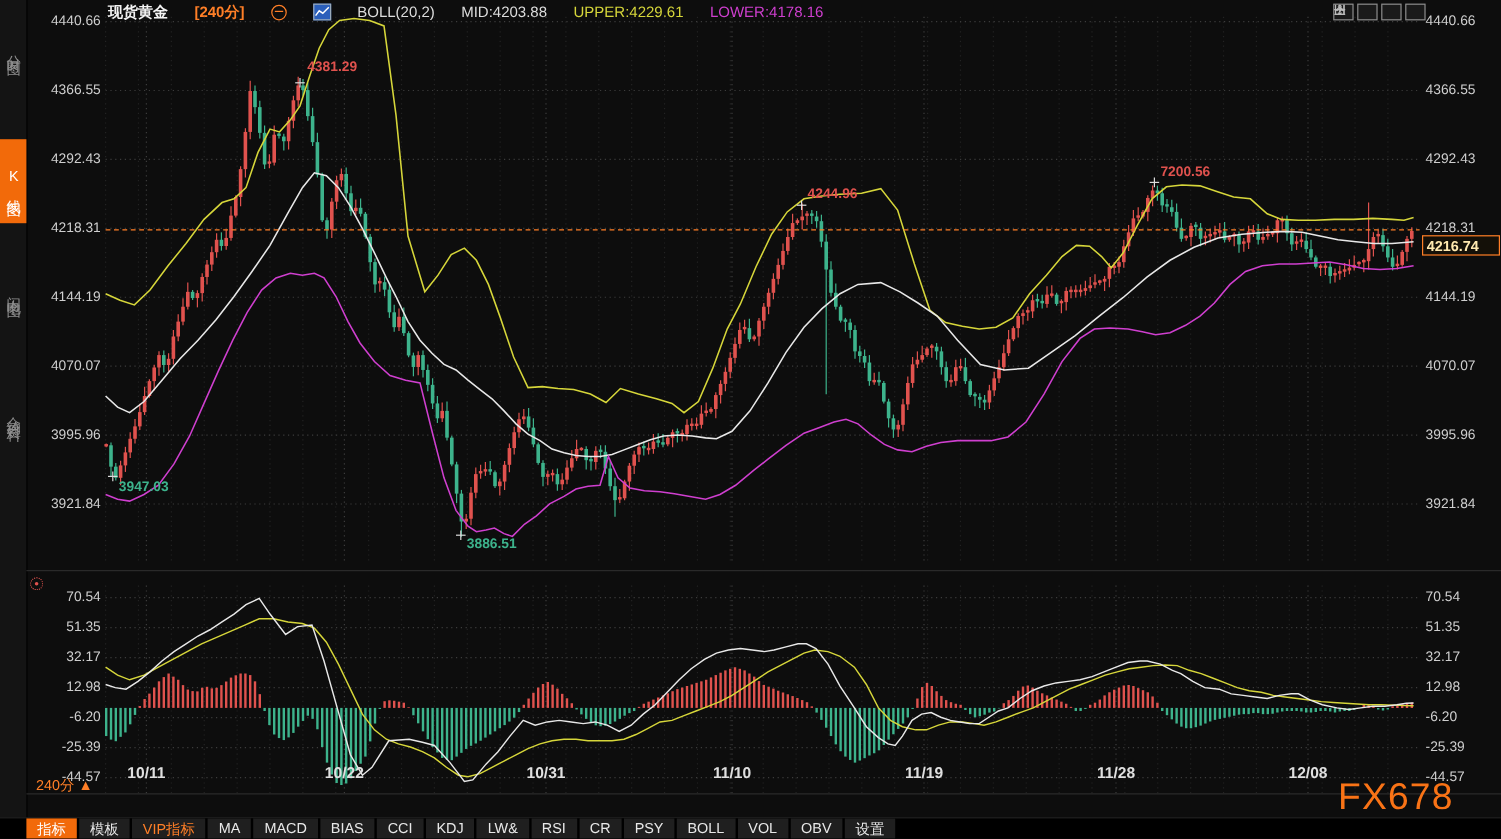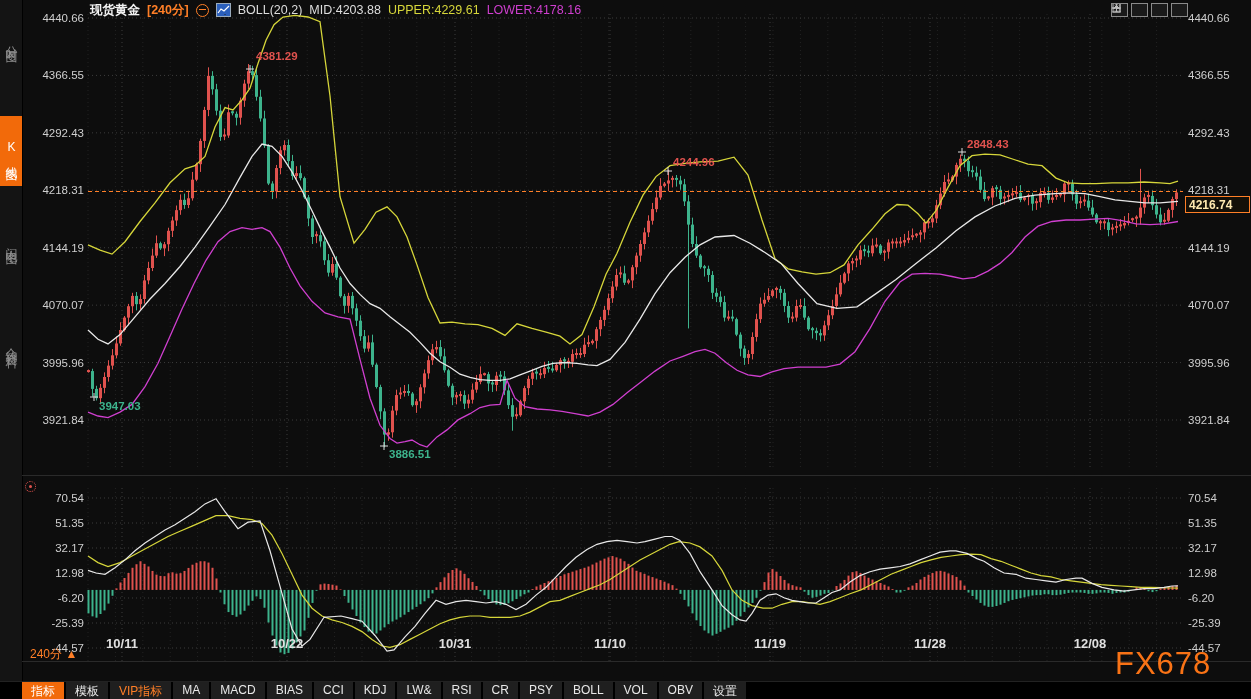--- a/index.html
+++ b/index.html
@@ -5,21 +5,21 @@
   html,body{margin:0;padding:0;background:#000;}
   #app{position:relative;width:1251px;height:699px;background:#0d0d0d;overflow:hidden;
        font-family:"Liberation Sans",sans-serif;}
   
   #sidebar{position:absolute;left:0;top:0;width:22px;height:682px;background:#141414;border-right:1px solid #000;}
   .side-tab{position:absolute;left:0;width:22px;color:#8f8f8f;font-size:12px;
     writing-mode:vertical-lr;text-orientation:upright;letter-spacing:3px;text-align:center;
     display:flex;align-items:center;justify-content:center;cursor:pointer;}
   .side-tab.active{background:#f26a0a;color:#fff;}
   
-  #hdr{position:absolute;left:90px;top:2px;height:16px;display:flex;align-items:center;gap:7px;
+  #hdr{position:absolute;left:90px;top:2px;height:16px;display:flex;align-items:center;gap:22px;
        font-size:12.5px;color:#ddd;white-space:nowrap;}
   .h-symbol{color:#f2f2f2;font-weight:bold;}
   .h-period{color:#ff7f27;font-weight:bold;}
   .h-upper{color:#d6d63a;}
   .h-lower{color:#cf3fcf;}
   .minus-ico{width:11px;height:11px;border:1px solid #ff7f27;border-radius:50%;position:relative;display:inline-block;}
   .minus-ico::after{content:"";position:absolute;left:2px;right:2px;top:4px;height:1px;background:#ff7f27;}
   .chart-ico{width:13px;height:12px;background:#2b5fbb;border:1px solid #9ab;display:inline-block;position:relative;}
   
   #tr-icons{position:absolute;right:63px;top:3px;display:flex;gap:3px;}
@@ -1090,21 +1090,21 @@
       <div class="ylab right" style="top: 567.007px;">12.98</div>
       <div class="ylab right" style="top: 592px;">-6.20</div>
       <div class="ylab right" style="top: 617.007px;">-25.39</div>
       <div class="ylab right" style="top: 642px;">-44.57</div>
     </div>
   <div id="annotations">
       <div class="ann down" style="left: 99px; top: 400px;">3947.03</div>
       <div class="ann up" style="left: 256px; top: 50px;">4381.29</div>
       <div class="ann down" style="left: 389px; top: 448px;">3886.51</div>
       <div class="ann up" style="left: 673px; top: 156px;">4244.96</div>
-      <div class="ann up" style="left: 967px; top: 138px;">2848.43</div>
+      <div class="ann up" style="left: 967px; top: 138px;">7200.56</div>
     </div>
 
   <div id="macd-ind-icon"></div>
 
 
   <div id="price-tag">4216.74</div>
 
   <div id="period-badge">
     <span>240分</span> <span>▲</span>
   </div>

